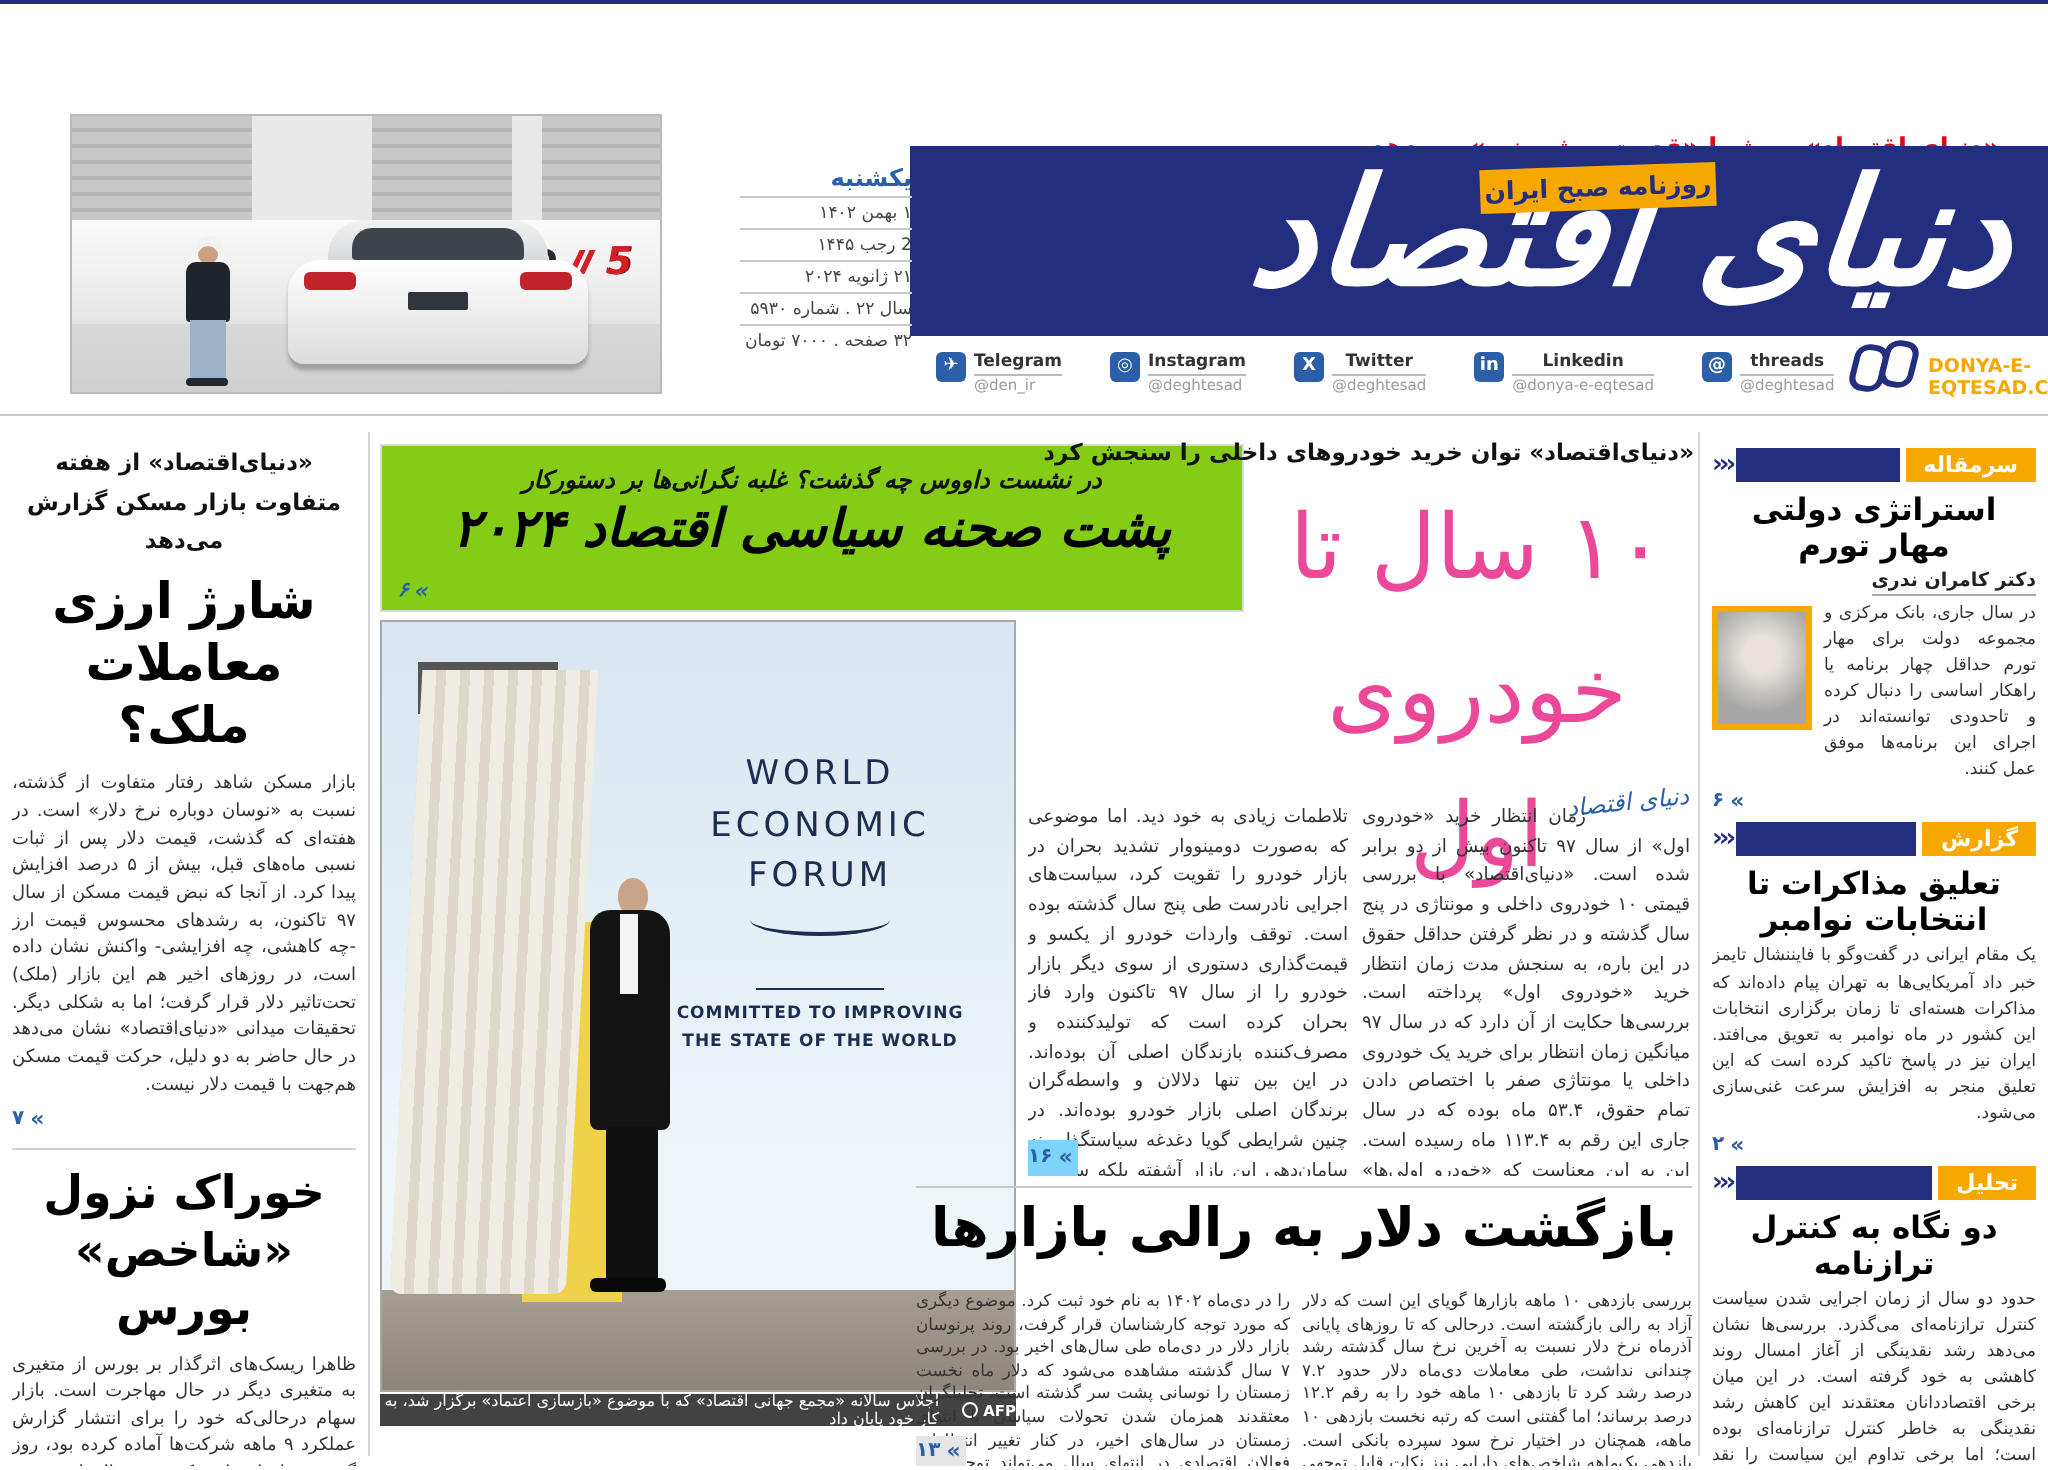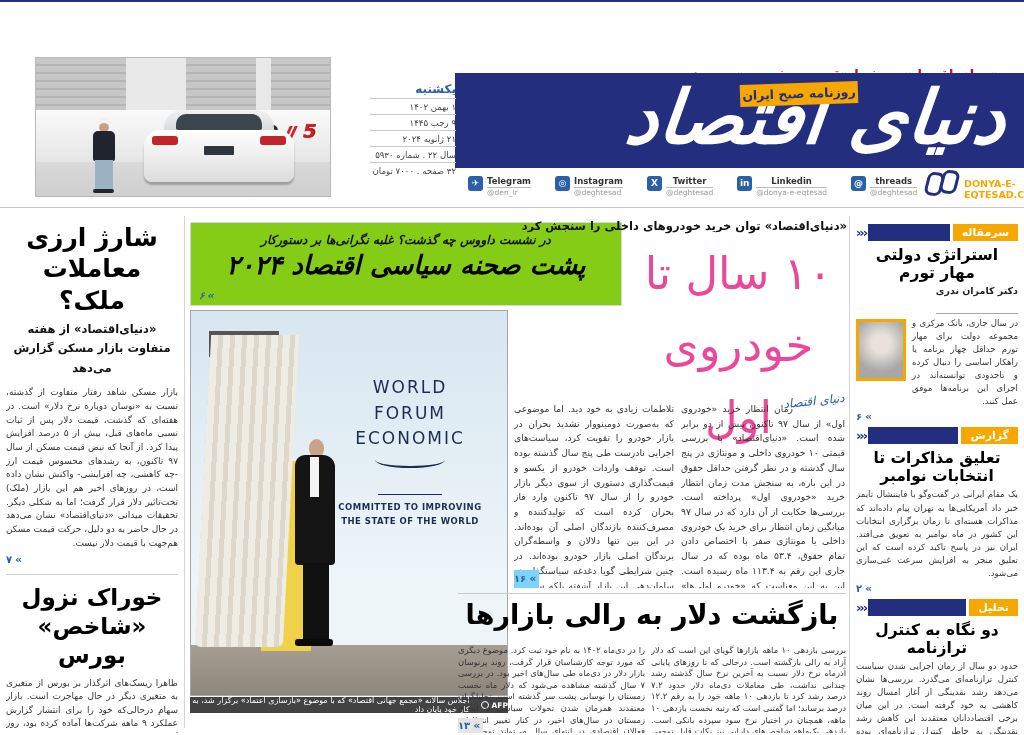--- a/index.html
+++ b/index.html
@@ -101,21 +101,21 @@
   #dcol2{left:458px;top:645px;width:187px;height:88px;font-size:8.4px;line-height:1.38;overflow:hidden;}
   #dcol2 .pg{position:absolute;left:0;bottom:0;background:#e5e5e5;padding-right:4px;}
   
   #sidebar{left:856px;top:220px;width:162px;height:514px;overflow:hidden;}
   .sec-head{display:flex;align-items:center;height:17px;margin-top:4px;}
   .sec-lbl{background:#f6a800;color:#fff;font-size:11px;font-weight:900;height:17px;line-height:17px;padding:0 9px;flex:none;}
   .sec-bar{flex:1;height:17px;background:#232e7f;margin-right:3px;}
   .sec-chev{color:#232e7f;font-size:13px;font-weight:900;letter-spacing:-2px;margin-right:2px;flex:none;}
   .sec-title{font-size:15.5px;font-weight:900;text-align:center;color:#000;margin:5px 0 3px;}
   .sec-body{font-size:8.6px;line-height:1.52;}
-  .byline{display:table;font-size:9.5px;font-weight:bold;color:#222;border-bottom:1px solid #aaa;padding-bottom:17px;margin:0 0 3px;}
+  .byline{display:table;font-size:9.5px;font-weight:bold;color:#222;border-bottom:1px solid #aaa;padding-bottom:1px;margin:0 0 3px;}
   .face{float:left;width:50px;height:62px;border:3px solid #f6a800;background:radial-gradient(circle at 50% 38%,#e8e2da 22%,#a7a7a7 70%);margin:2px 6px 2px 0;}
   .sec .pg{margin-top:2px;}
 </style>
 </head>
 <body>
 
 <div id="page">
   <div class="abs" id="topline"></div>
 
   <div class="abs" id="ad">
@@ -145,21 +145,21 @@
 
   <div class="abs" id="tagline">«دنیای اقتصاد» به شما «قدرت پیش‌بینی» می‌دهد</div>
   <div class="abs" id="band">
     <div id="logo-script">دنیای اقتصاد</div>
   </div>
   <div class="abs" id="badge">روزنامه صبح ایران</div>
 
   <div class="abs" id="dates">
     <div id="weekday">یکشنبه</div>
     <div class="date-row">۱ بهمن ۱۴۰۲</div>
-    <div class="date-row">۹ رجب ۱۴۴۵</div>
+    <div class="date-row">2 رجب ۱۴۴۵</div>
     <div class="date-row">۲۱ ژانویه ۲۰۲۴</div>
     <div class="date-row">سال ۲۲ . شماره ۵۹۳۰</div>
     <div class="date-row">۳۲ صفحه . ۷۰۰۰ تومان</div>
   </div>
 
   <div class="abs" id="social">
     <div class="soc">
       <div class="soc-ic">✈</div>
       <div>
           <div class="soc-name">Telegram</div>
@@ -199,22 +199,22 @@
     <div class="diamond" id="d1"></div>
       <div class="diamond" id="d2"></div>
   </div>
   <div class="abs" id="website">DONYA-E-EQTESAD.COM</div>
   <div class="abs" id="headrule"></div>
 
   <div class="abs vrule" id="vr1"></div>
   <div class="abs vrule" id="vr2"></div>
 
   <div class="abs" id="leftcol">
+    <div id="housing-kicker">«دنیای‌اقتصاد» از هفته متفاوت بازار مسکن گزارش می‌دهد</div>
     <div id="housing-title">شارژ ارزی معاملات ملک؟</div>
-    <div id="housing-kicker">«دنیای‌اقتصاد» از هفته متفاوت بازار مسکن گزارش می‌دهد</div>
     <div id="housing-body" class="body-txt">بازار مسکن شاهد رفتار متفاوت از گذشته، نسبت به «نوسان دوباره نرخ دلار» است. در هفته‌ای که گذشت، قیمت دلار پس از ثبات نسبی ماه‌های قبل، بیش از ۵ درصد افزایش پیدا کرد. از آنجا که نبض قیمت مسکن از سال ۹۷ تاکنون، به رشدهای محسوس قیمت ارز -چه کاهشی، چه افزایشی- واکنش نشان داده است، در روزهای اخیر هم این بازار (ملک) تحت‌تاثیر دلار قرار گرفت؛ اما به شکلی دیگر. تحقیقات میدانی «دنیای‌اقتصاد» نشان می‌دهد در حال حاضر به دو دلیل، حرکت قیمت مسکن هم‌جهت با قیمت دلار نیست.</div>
     <div class="pg" dir="ltr">
         <span class="pgn">۷</span>
         <span class="pgc">«</span>
       </div>
     <div class="leftrule"></div>
     <div id="bourse-title">خوراک نزول «شاخص» بورس</div>
     <div id="bourse-body" class="body-txt">ظاهرا ریسک‌های اثرگذار بر بورس از متغیری به متغیری دیگر در حال مهاجرت است. بازار سهام درحالی‌که خود را برای انتشار گزارش عملکرد ۹ ماهه شرکت‌ها آماده کرده بود، روز گذشته با انتشار یک دستورالعمل جدید، سرخ‌پوش شد. بر اساس بخشنامه وزارت نفت، فرمول نرخ بنزین در شرکت‌های پالایشی تغییر خواهد کرد. این شوک به‌ظاهر کافی بود تا شاخص‌های سهامی افت ارتفاع را به ثبت برسانند. به این ترتیب، با وجود رفتار محتاطانه سهامداران، رکورد دوماهه خروج پول حقیقی شکسته شد.</div>
 
   </div>
@@ -247,22 +247,22 @@
     <div id="ph-darkgap"></div>
     <div id="ph-yellow"></div>
     <div id="ph-curtain"></div>
     <div id="ph-man-head"></div>
     <div id="ph-man-body"></div>
     <div id="ph-man-shirt"></div>
     <div id="ph-man-legs"></div>
     <div id="ph-man-shoes"></div>
     <div id="wef">
       <div class="wef-line">WORLD</div>
+      <div class="wef-line">ECONOMIC</div>
       <div class="wef-line">FORUM</div>
-      <div class="wef-line">ECONOMIC</div>
       <div id="wef-swoosh"></div>
       <div id="wef-rule"></div>
       <div id="wef-committed">COMMITTED TO IMPROVING THE STATE OF THE WORLD</div>
     </div>
   </div>
   <div class="abs" id="caption">
     <div class="credit">
       <div id="cam-ic"></div>
       <span>AFP</span>
     </div>

